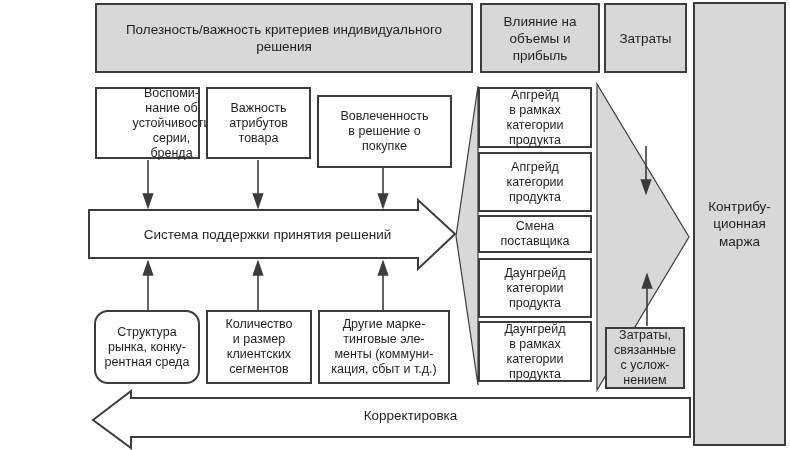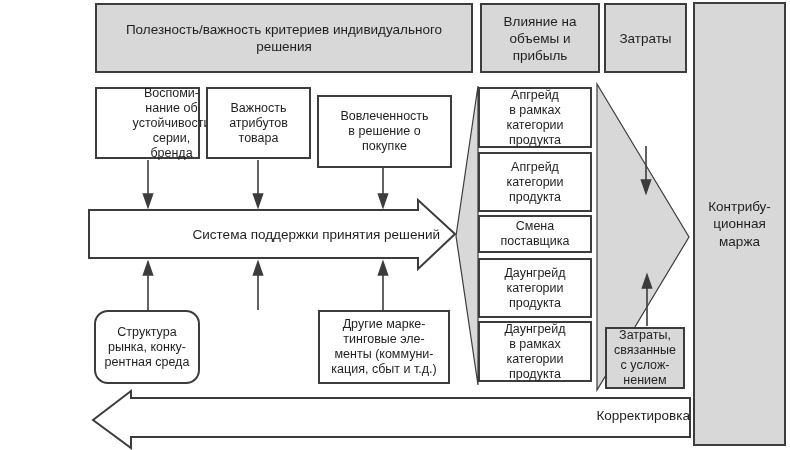--- a/index.html
+++ b/index.html
@@ -11,21 +11,21 @@
   .box{
     position:absolute;display:flex;align-items:center;justify-content:center;
     text-align:center;box-sizing:border-box;border:2px solid #3c3c3c;
     background:#ffffff;font-size:12.5px;line-height:15px;
   }
   .gbox{background:#d8d8d8;}
   .label{white-space:pre-line;}
   .hdr{font-size:13.5px;line-height:17px;}
   .side{font-size:13.5px;line-height:17.5px;}
   .alabel{
-    position:absolute;display:flex;align-items:center;justify-content:flex-end;
+    position:absolute;display:flex;align-items:center;justify-content:center;
     text-align:center;font-size:13.5px;background:transparent;
   }
 </style>
 </head>
 <body>
 
 <div id="canvas">
 
   <svg id="shapes" width="790" height="450" viewBox="0 0 790 450">
 
@@ -98,20 +98,26 @@
 
   <div class="alabel" style="left:95px;top:210px;width:345px;height:48px;">
     <span>Система поддержки принятия решений</span>
   </div>
 
   <div class="box" style="left:94px;top:310px;width:106px;height:74px;border-radius:14px;">
     <span class="label">Структура
 рынка, конку-
 рентная среда</span>
   </div>
+  <div class="box" style="left:206px;top:310px;width:106px;height:74px;">
+    <span class="label">Количество
+и размер
+клиентских
+сегментов</span>
+  </div>
   <div class="box" style="left:318px;top:310px;width:132px;height:74px;">
     <span class="label">Другие марке-
 тинговые эле-
 менты (коммуни-
 кация, сбыт и т.д.)</span>
   </div>
 
   <div class="box" style="left:478px;top:87px;width:114px;height:61px;">
     <span class="label">Апгрейд
 в рамках

